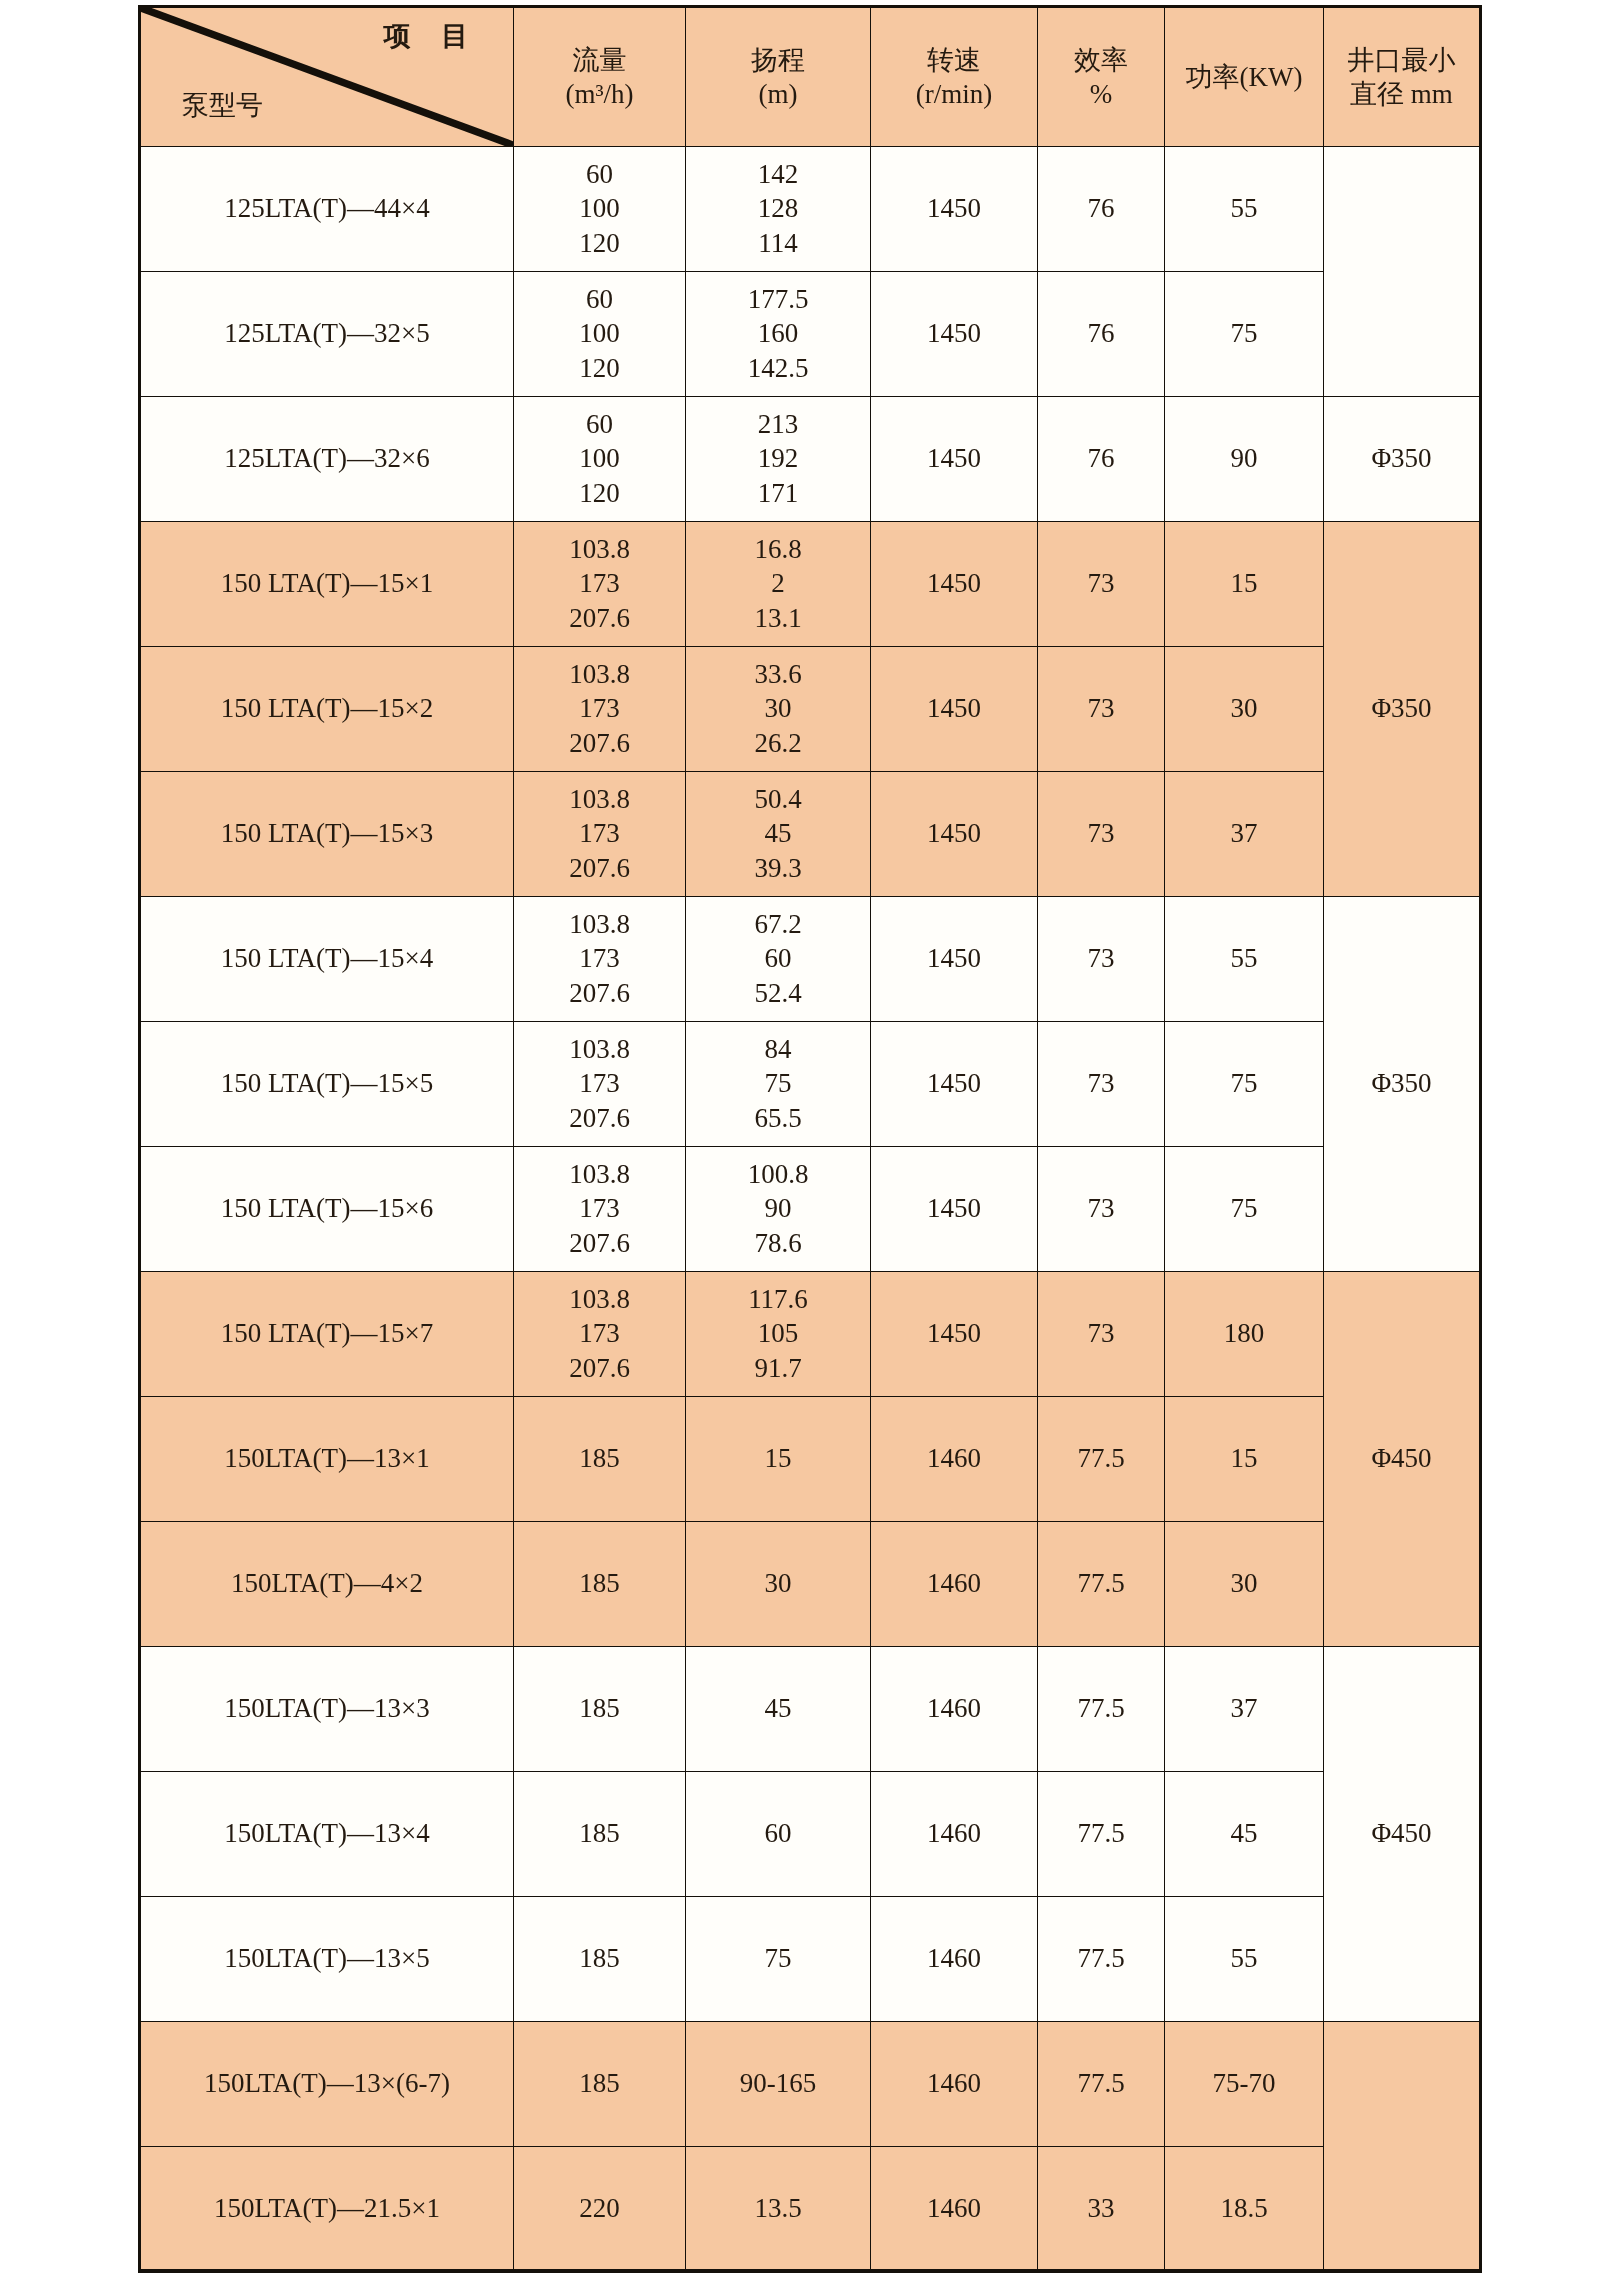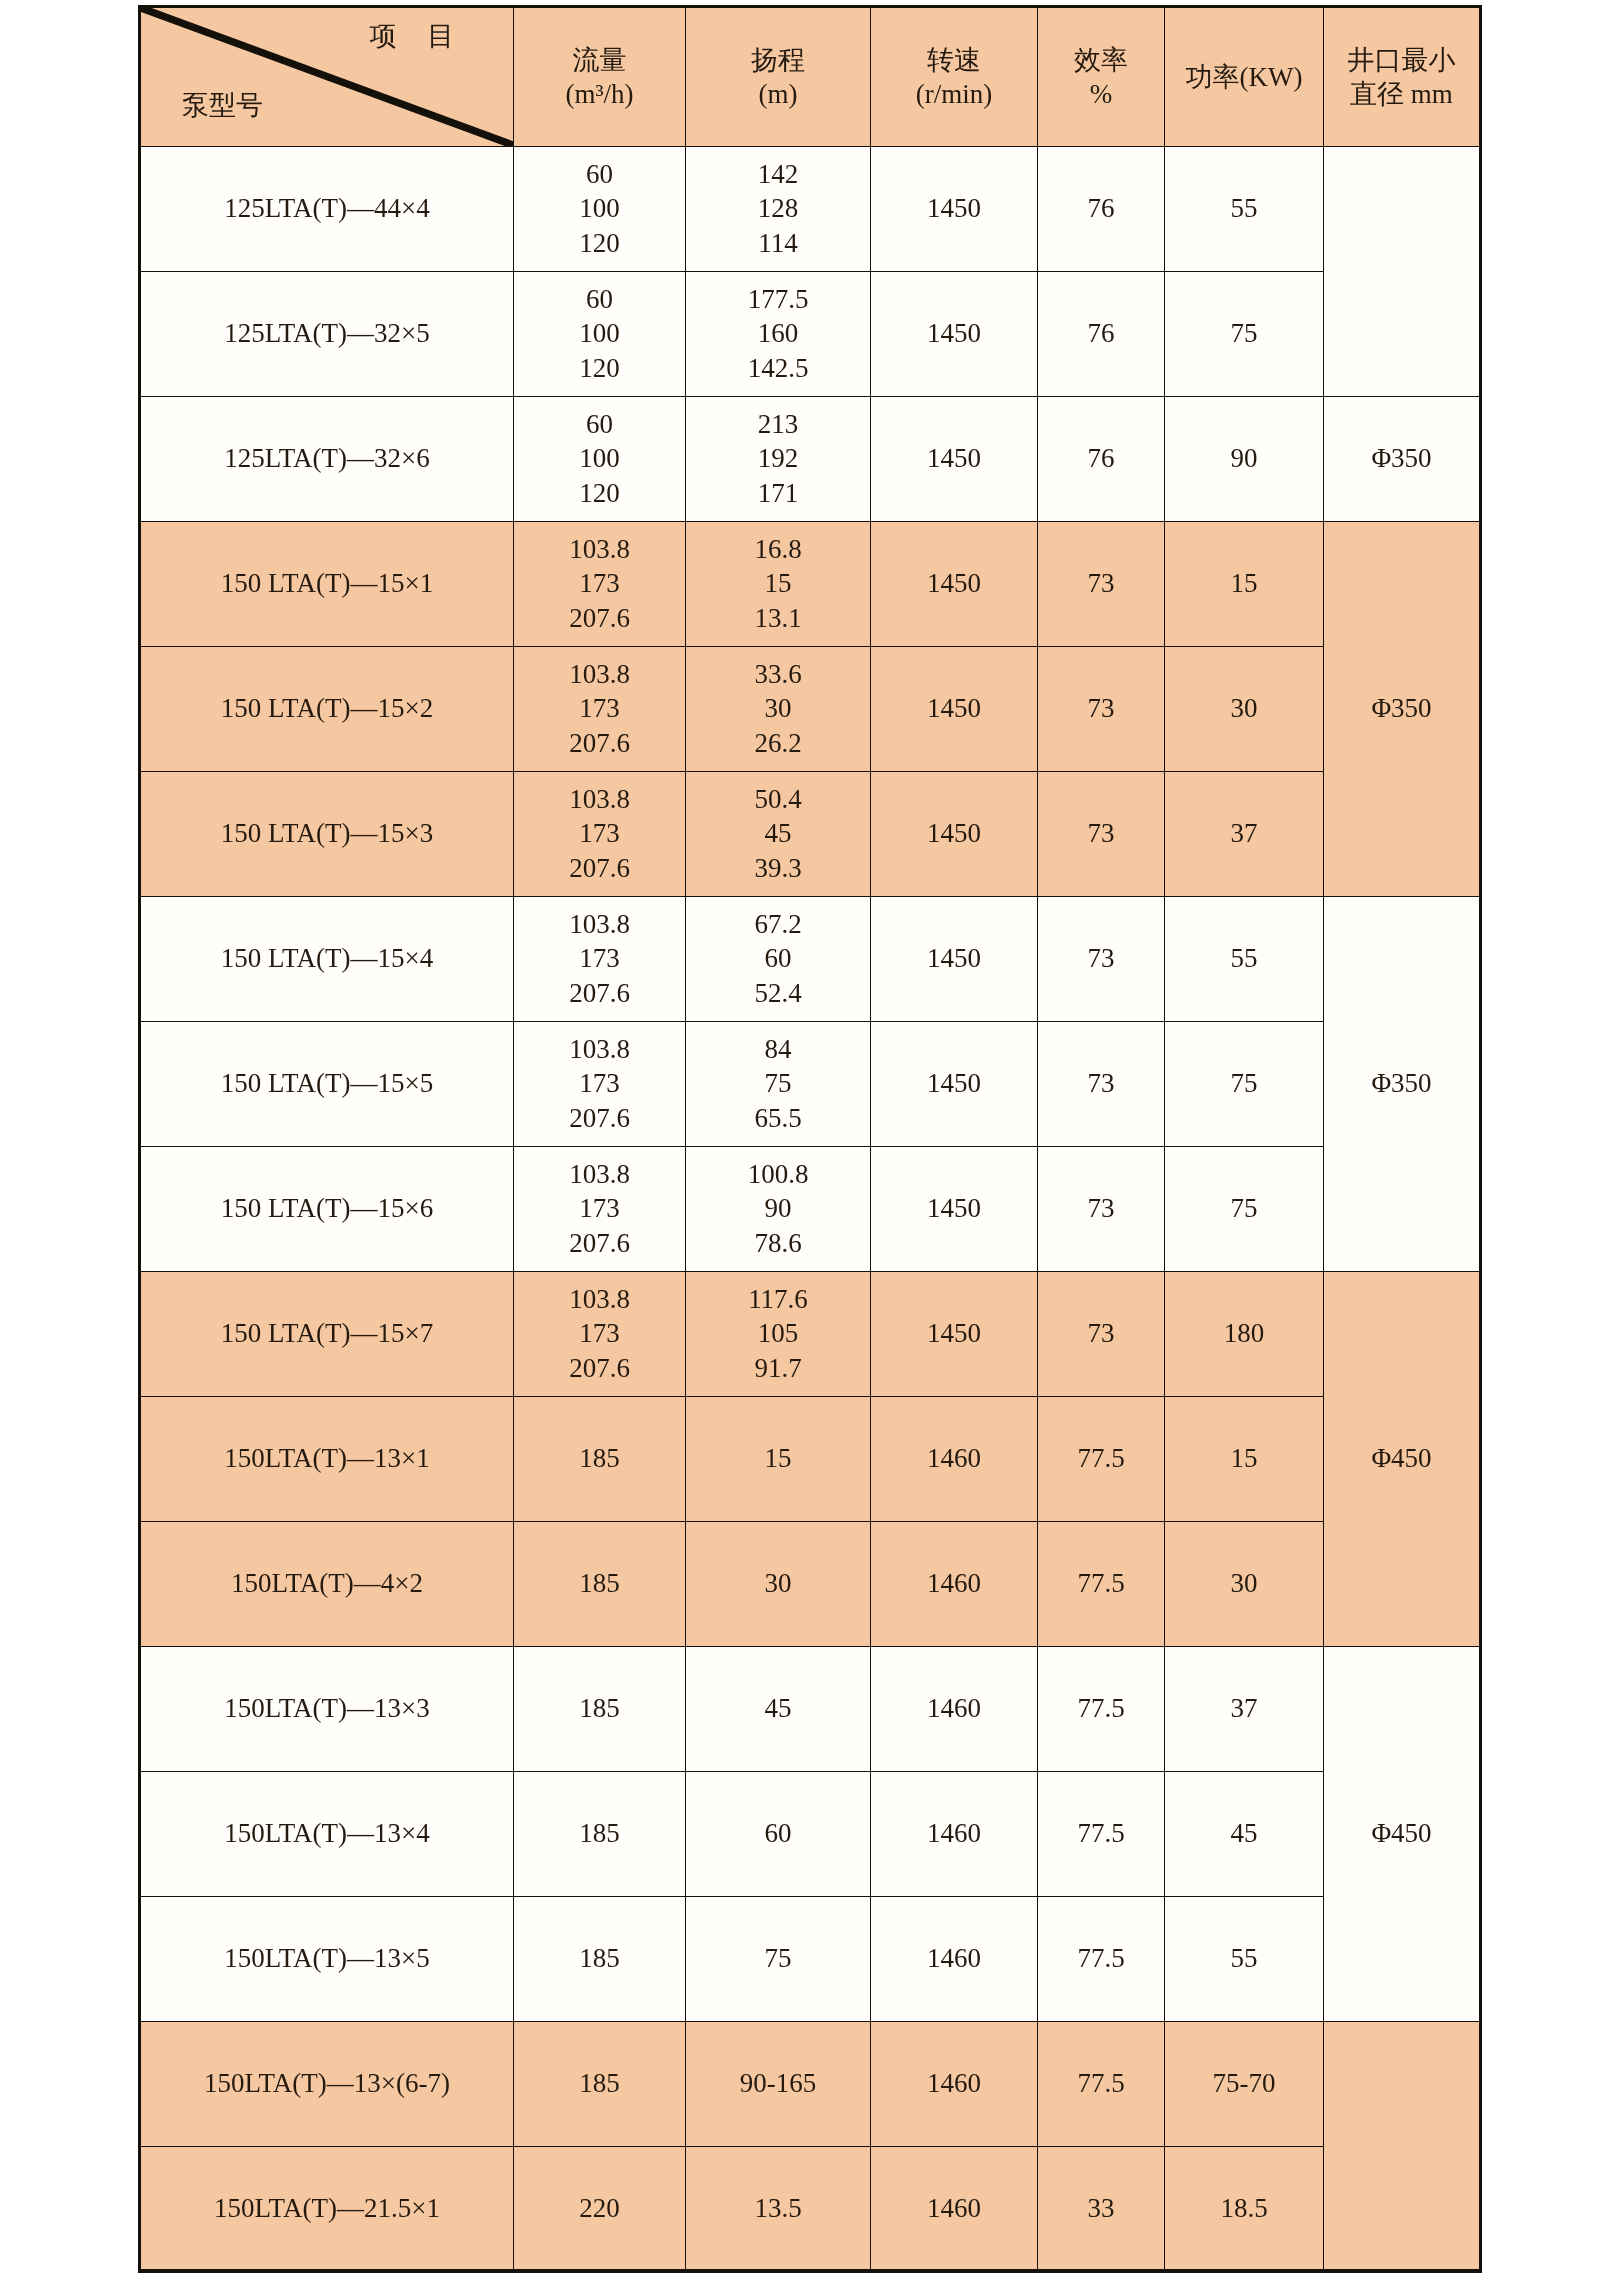--- a/index.html
+++ b/index.html
@@ -28,21 +28,21 @@
     line-height:1.27;
     font-weight:normal;
     padding:0 3.6px;
     background:#fffefa;
   }
   thead tr{height:80px;}
   tbody tr{height:125px;}
   tr.orange th, tr.orange td, td.orange{background:#f6c8a1;}
   .diag-cell{position:relative;padding:0;}
   .diag-cell svg{position:absolute;left:0;top:0;width:100%;height:100%;display:block;}
-  .item-label{position:absolute;top:10.7px;right:57px;letter-spacing:1.8px;}
+  .item-label{position:absolute;top:10.7px;right:43px;letter-spacing:1.8px;font-weight:bold;}
   .model-label{position:absolute;left:41px;bottom:23px;}
 </style>
 </head>
 <body>
 
 <table class="pump-table">
   <colgroup>
     <col style="width:374px">
       <col style="width:172px">
       <col style="width:185px">
@@ -111,21 +111,21 @@
       <td>76</td>
       <td>90</td>
       <td>Φ350</td>
     </tr>
     <tr class="orange">
       <td>150 LTA(T)—15×1</td>
       <td>103.8
 173
 207.6</td>
       <td>16.8
-15
+2
 13.1</td>
       <td>1450</td>
       <td>73</td>
       <td>15</td>
       <td rowspan="3">Φ350</td>
     </tr>
     <tr class="orange">
       <td>150 LTA(T)—15×2</td>
       <td>103.8
 173

